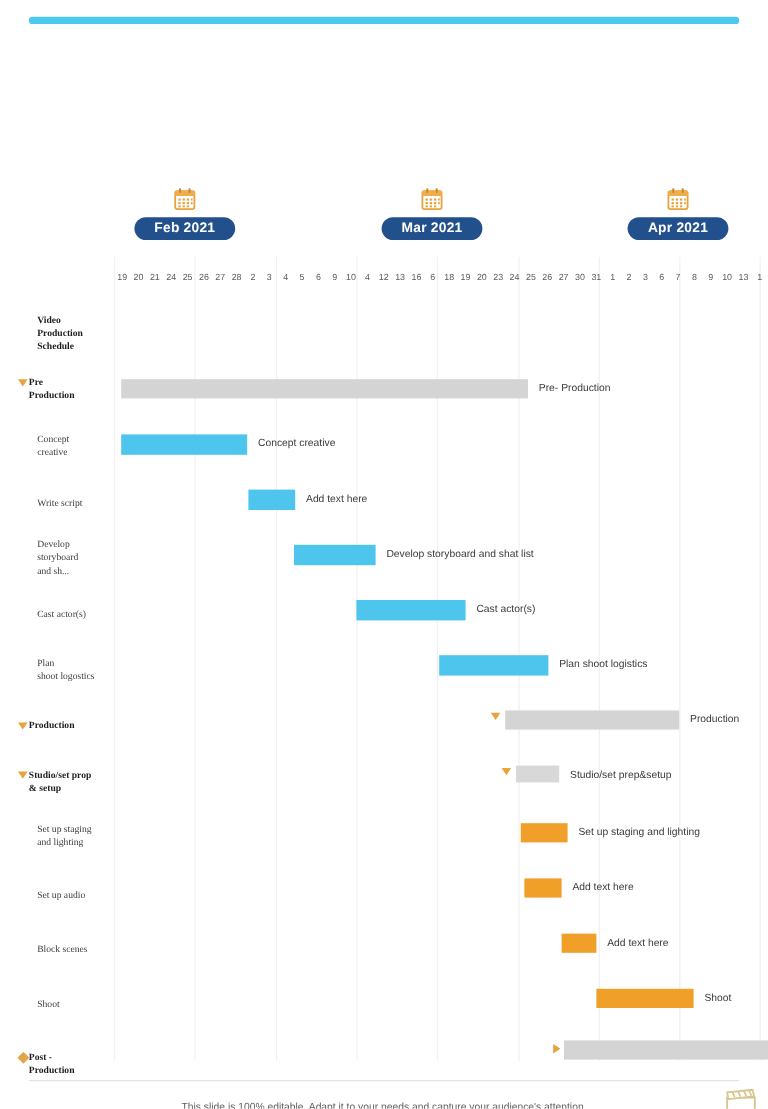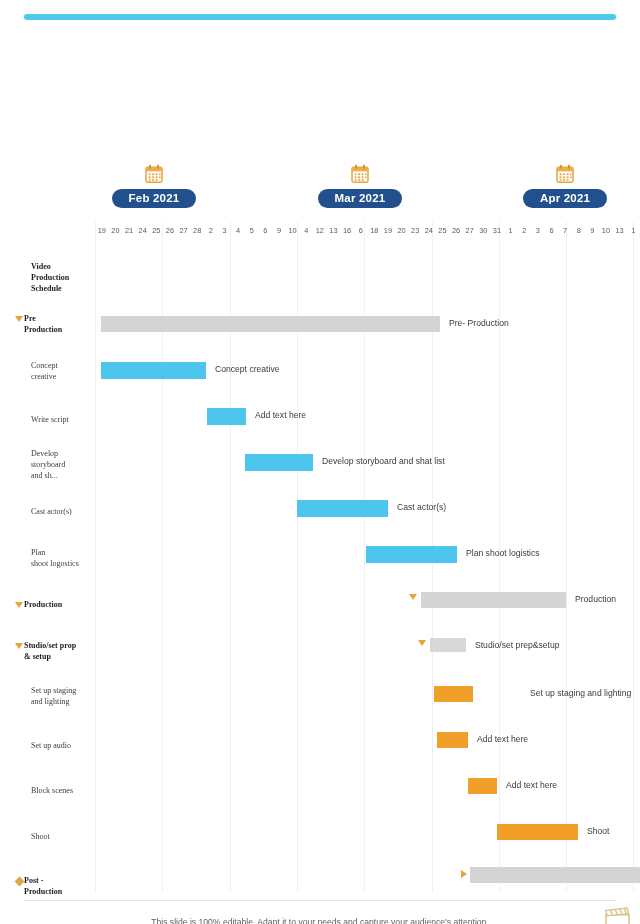--- a/index.html
+++ b/index.html
@@ -22,21 +22,21 @@
     margin-top: 9px; font-size: 8.3px; color: #9a9a9a;
     letter-spacing: 0.02px;
   }
   .accent-rule {
     margin: 14px 24px 0 24px; height: 6px; border-radius: 3px;
     background: #4ec9ee;
   }
 
   
   .chart {
-    position: absolute; left: 0; top: 146px;
+    position: absolute; left: 0; top: 138px;
     width: 640px; height: 740px;
   }
   .grid-layer { position: absolute; inset: 0; pointer-events: none; }
   .gridline { position: absolute; top: 62px; bottom: 8px; width: 1px; background: #f0f0f2; }
 
   
   .month-head { position: absolute; top: 4px; width: 130px; text-align: center; }
   .cal-icon { display: block; margin: 0 auto 4px auto; width: 20px; height: 20px; }
   .month-badge {
     display: inline-block; padding: 3px 17px 4px 17px;
@@ -318,21 +318,21 @@
         <div class="chart-tri" style="left: 418px; top: 626px;"></div>
         <div class="bar grey-sm" style="left: 430px; width: 36px; top: 624px;"></div>
         <div class="bar-text" style="left: 475px; top: 623px;">Studio/set prep&amp;setup</div>
       </div>
       <div class="row" style="top: 0px;">
         <div class="row-label indent" style="top: 672px;">
           <div>Set up staging</div>
           <div>and lighting</div>
         </div>
         <div class="bar orange" style="left: 434px; width: 39px; top: 672px;"></div>
-        <div class="bar-text" style="left: 482px; top: 671px; margin-left: 48px;">Set up staging and  lighting</div>
+        <div class="bar-text" style="left: 482px; top: 671px;">Set up staging and  lighting</div>
       </div>
       <div class="row" style="top: 0px;">
         <div class="row-label indent" style="top: 727px;">
           <div>Set up audio</div>
         </div>
         <div class="bar orange" style="left: 437px; width: 31px; top: 718px;"></div>
         <div class="bar-text" style="left: 477px; top: 717px;">Add text here</div>
       </div>
       <div class="row" style="top: 0px;">
         <div class="row-label indent" style="top: 772px;">

